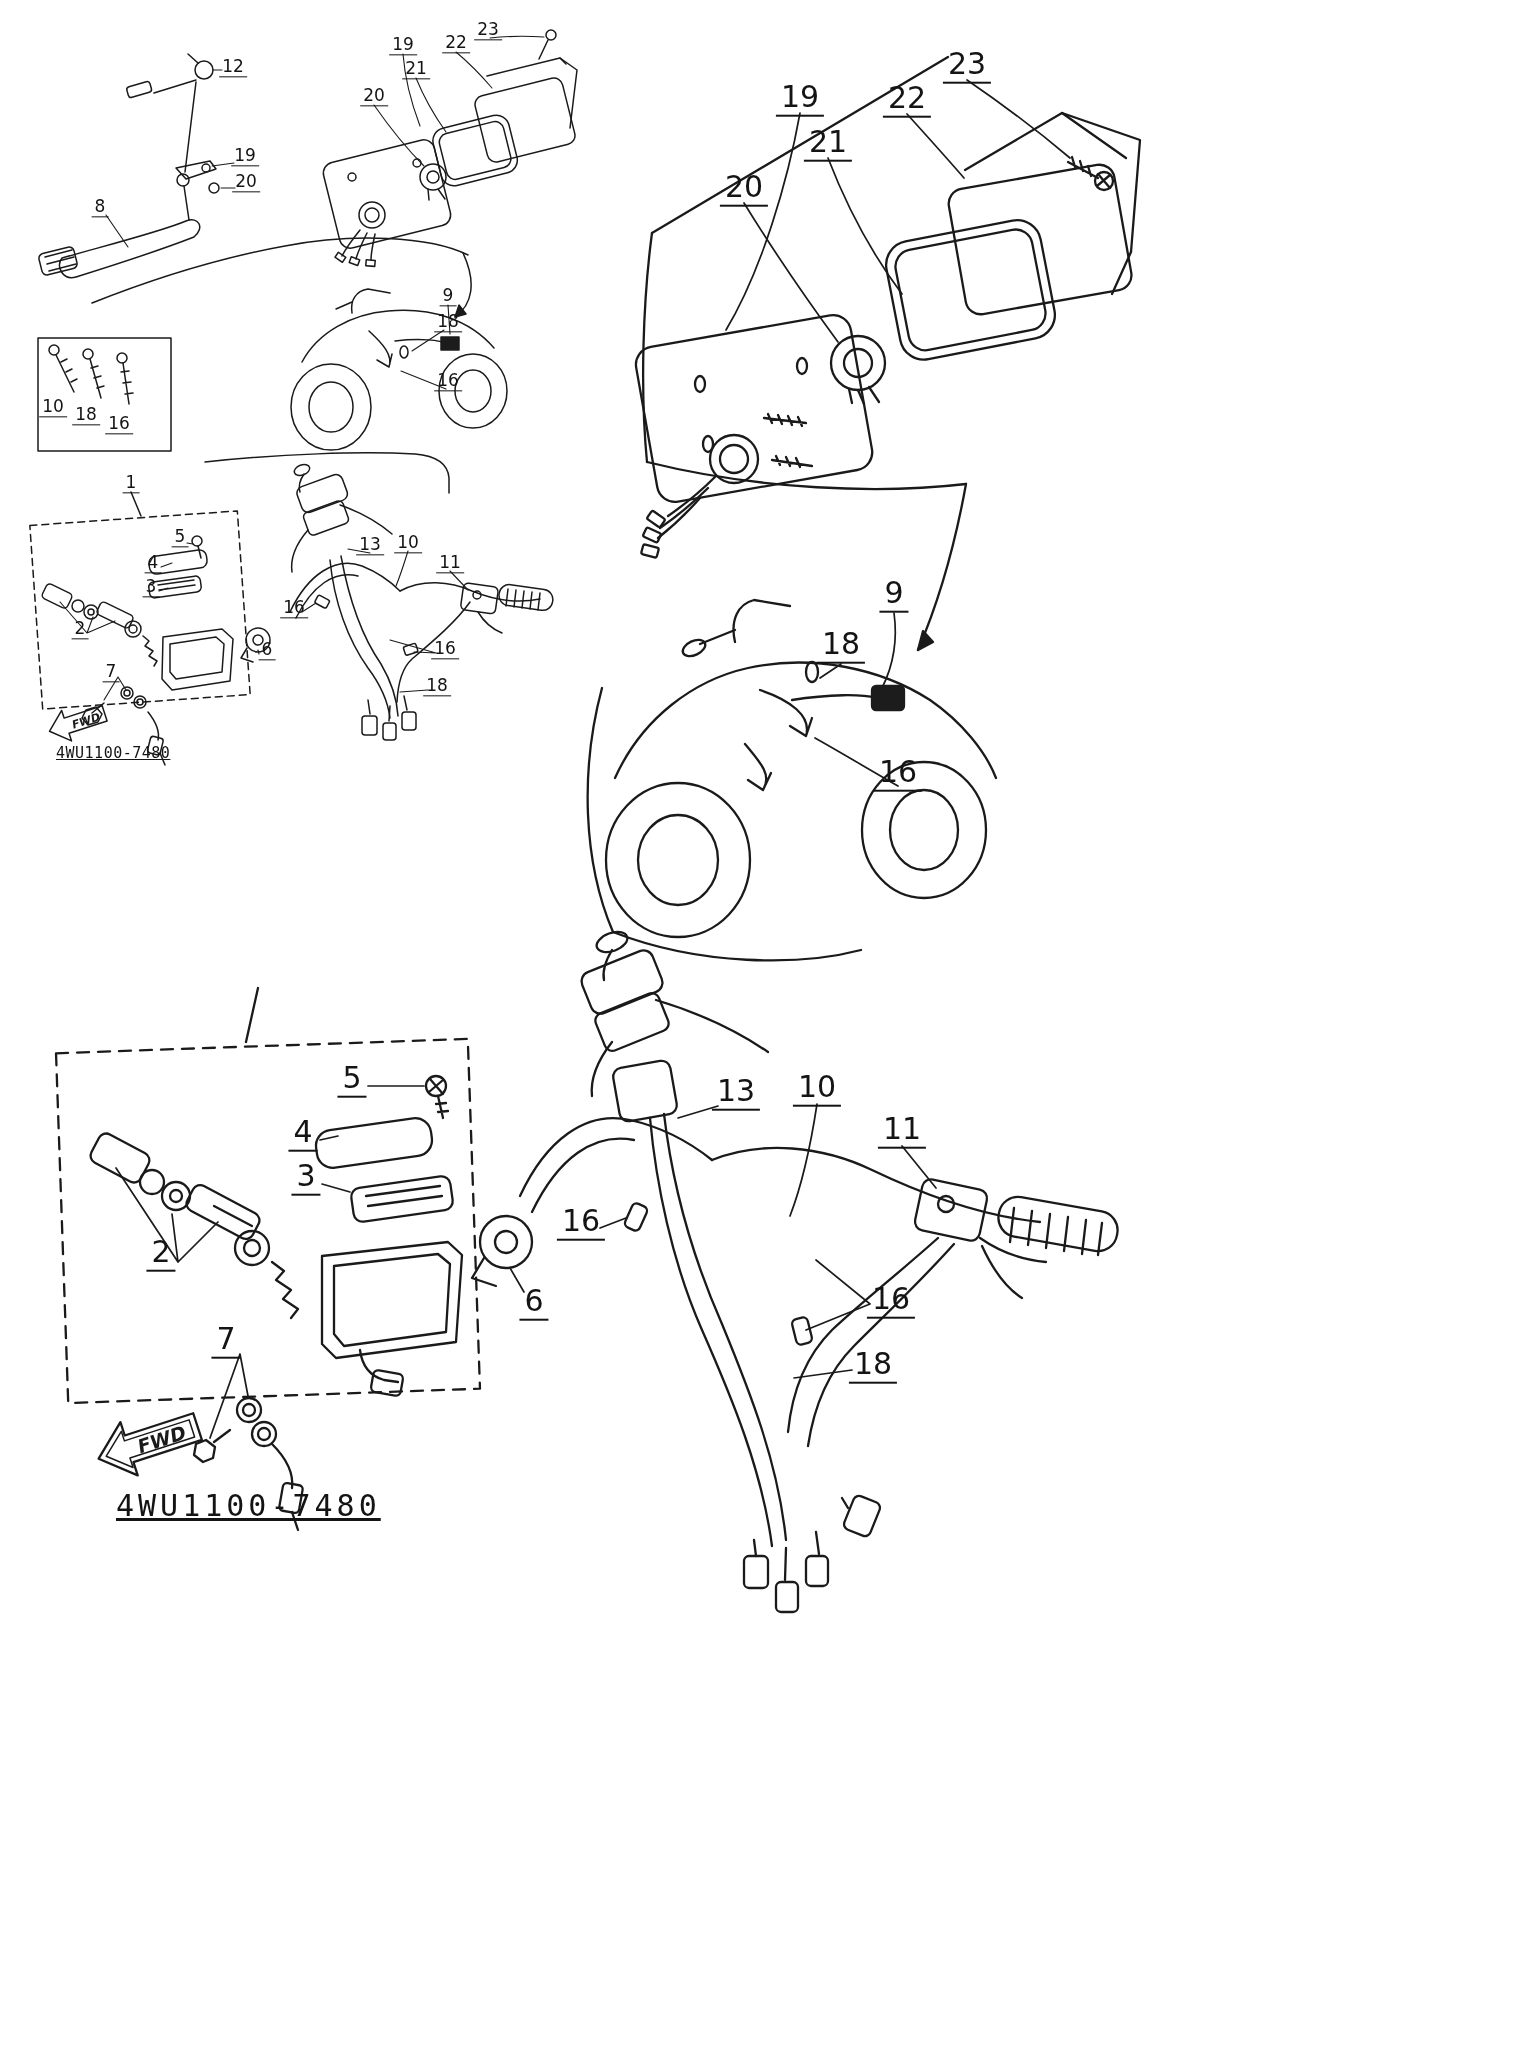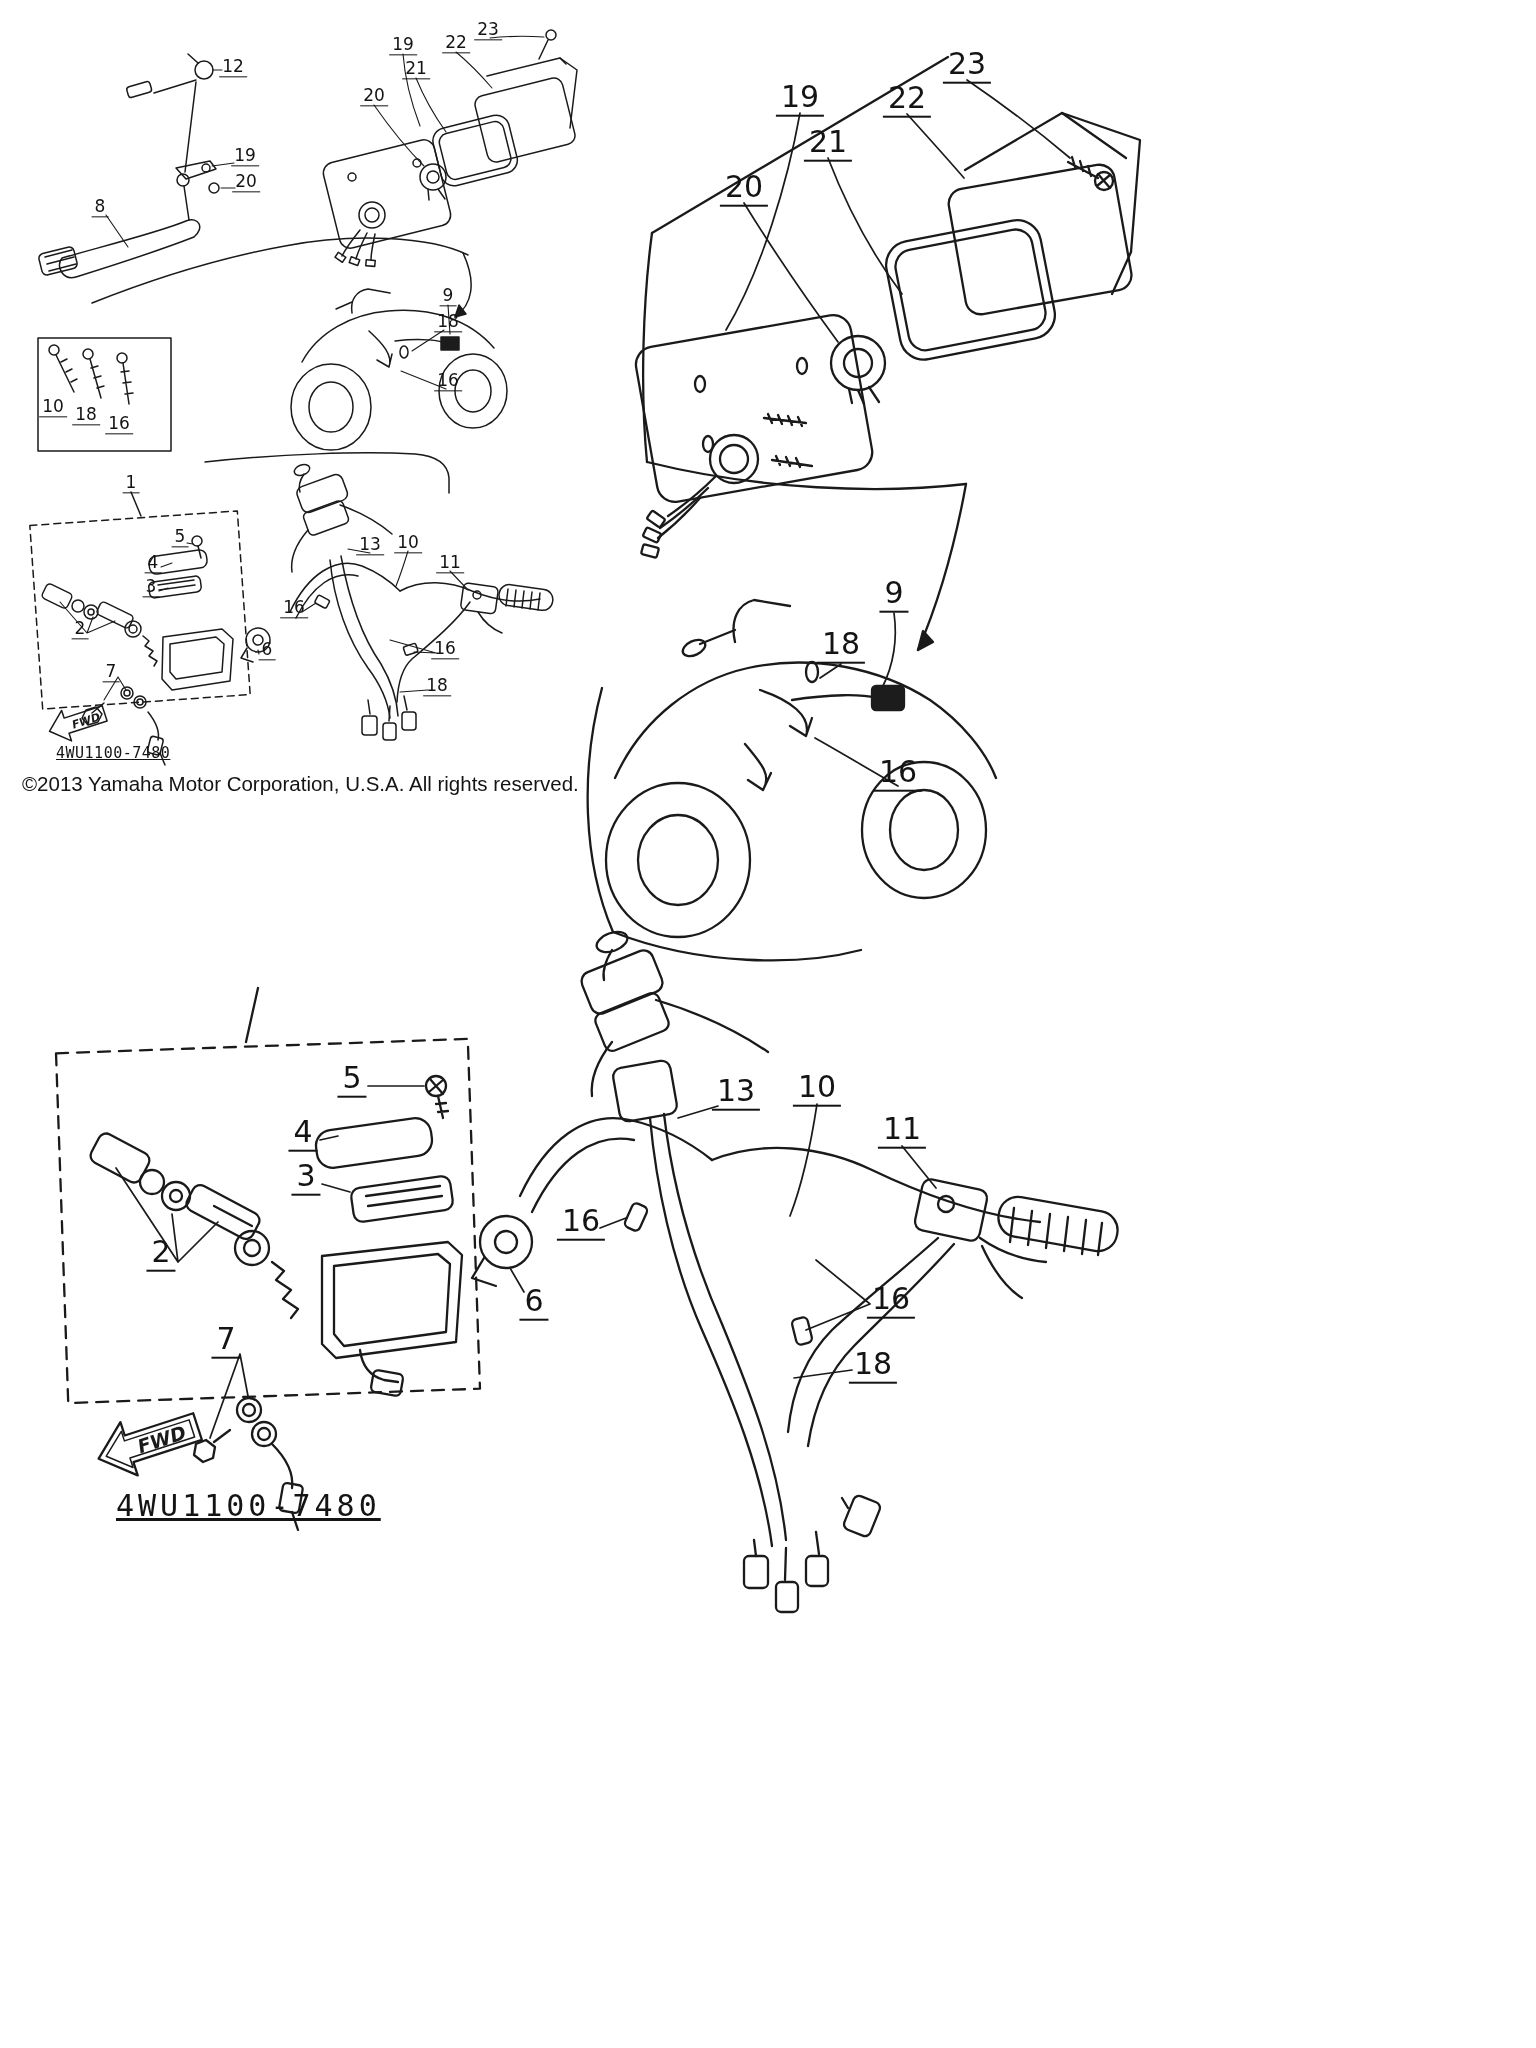--- a/index.html
+++ b/index.html
@@ -430,17 +430,16 @@
       <div class="callout large" style="left: 534px; top: 1303px;">6</div>
       <div class="callout large" style="left: 226px; top: 1341px;">7</div>
       <div class="callout large" style="left: 736px; top: 1093px;">13</div>
       <div class="callout large" style="left: 817px; top: 1089px;">10</div>
       <div class="callout large" style="left: 902px; top: 1131px;">11</div>
       <div class="callout large" style="left: 581px; top: 1223px;">16</div>
       <div class="callout large" style="left: 891px; top: 1301px;">16</div>
       <div class="callout large" style="left: 873px; top: 1366px;">18</div>
     </div>
 
-  <div class="copyright">©2013 Yamaha Motor Corporation, U.S.A. All rights reserved.</div>
   <div class="part-code small-code">4WU1100-7480</div>
   <div class="part-code large-code">4WU1100-7480</div>
 
 </div>
 
 </body></html>

